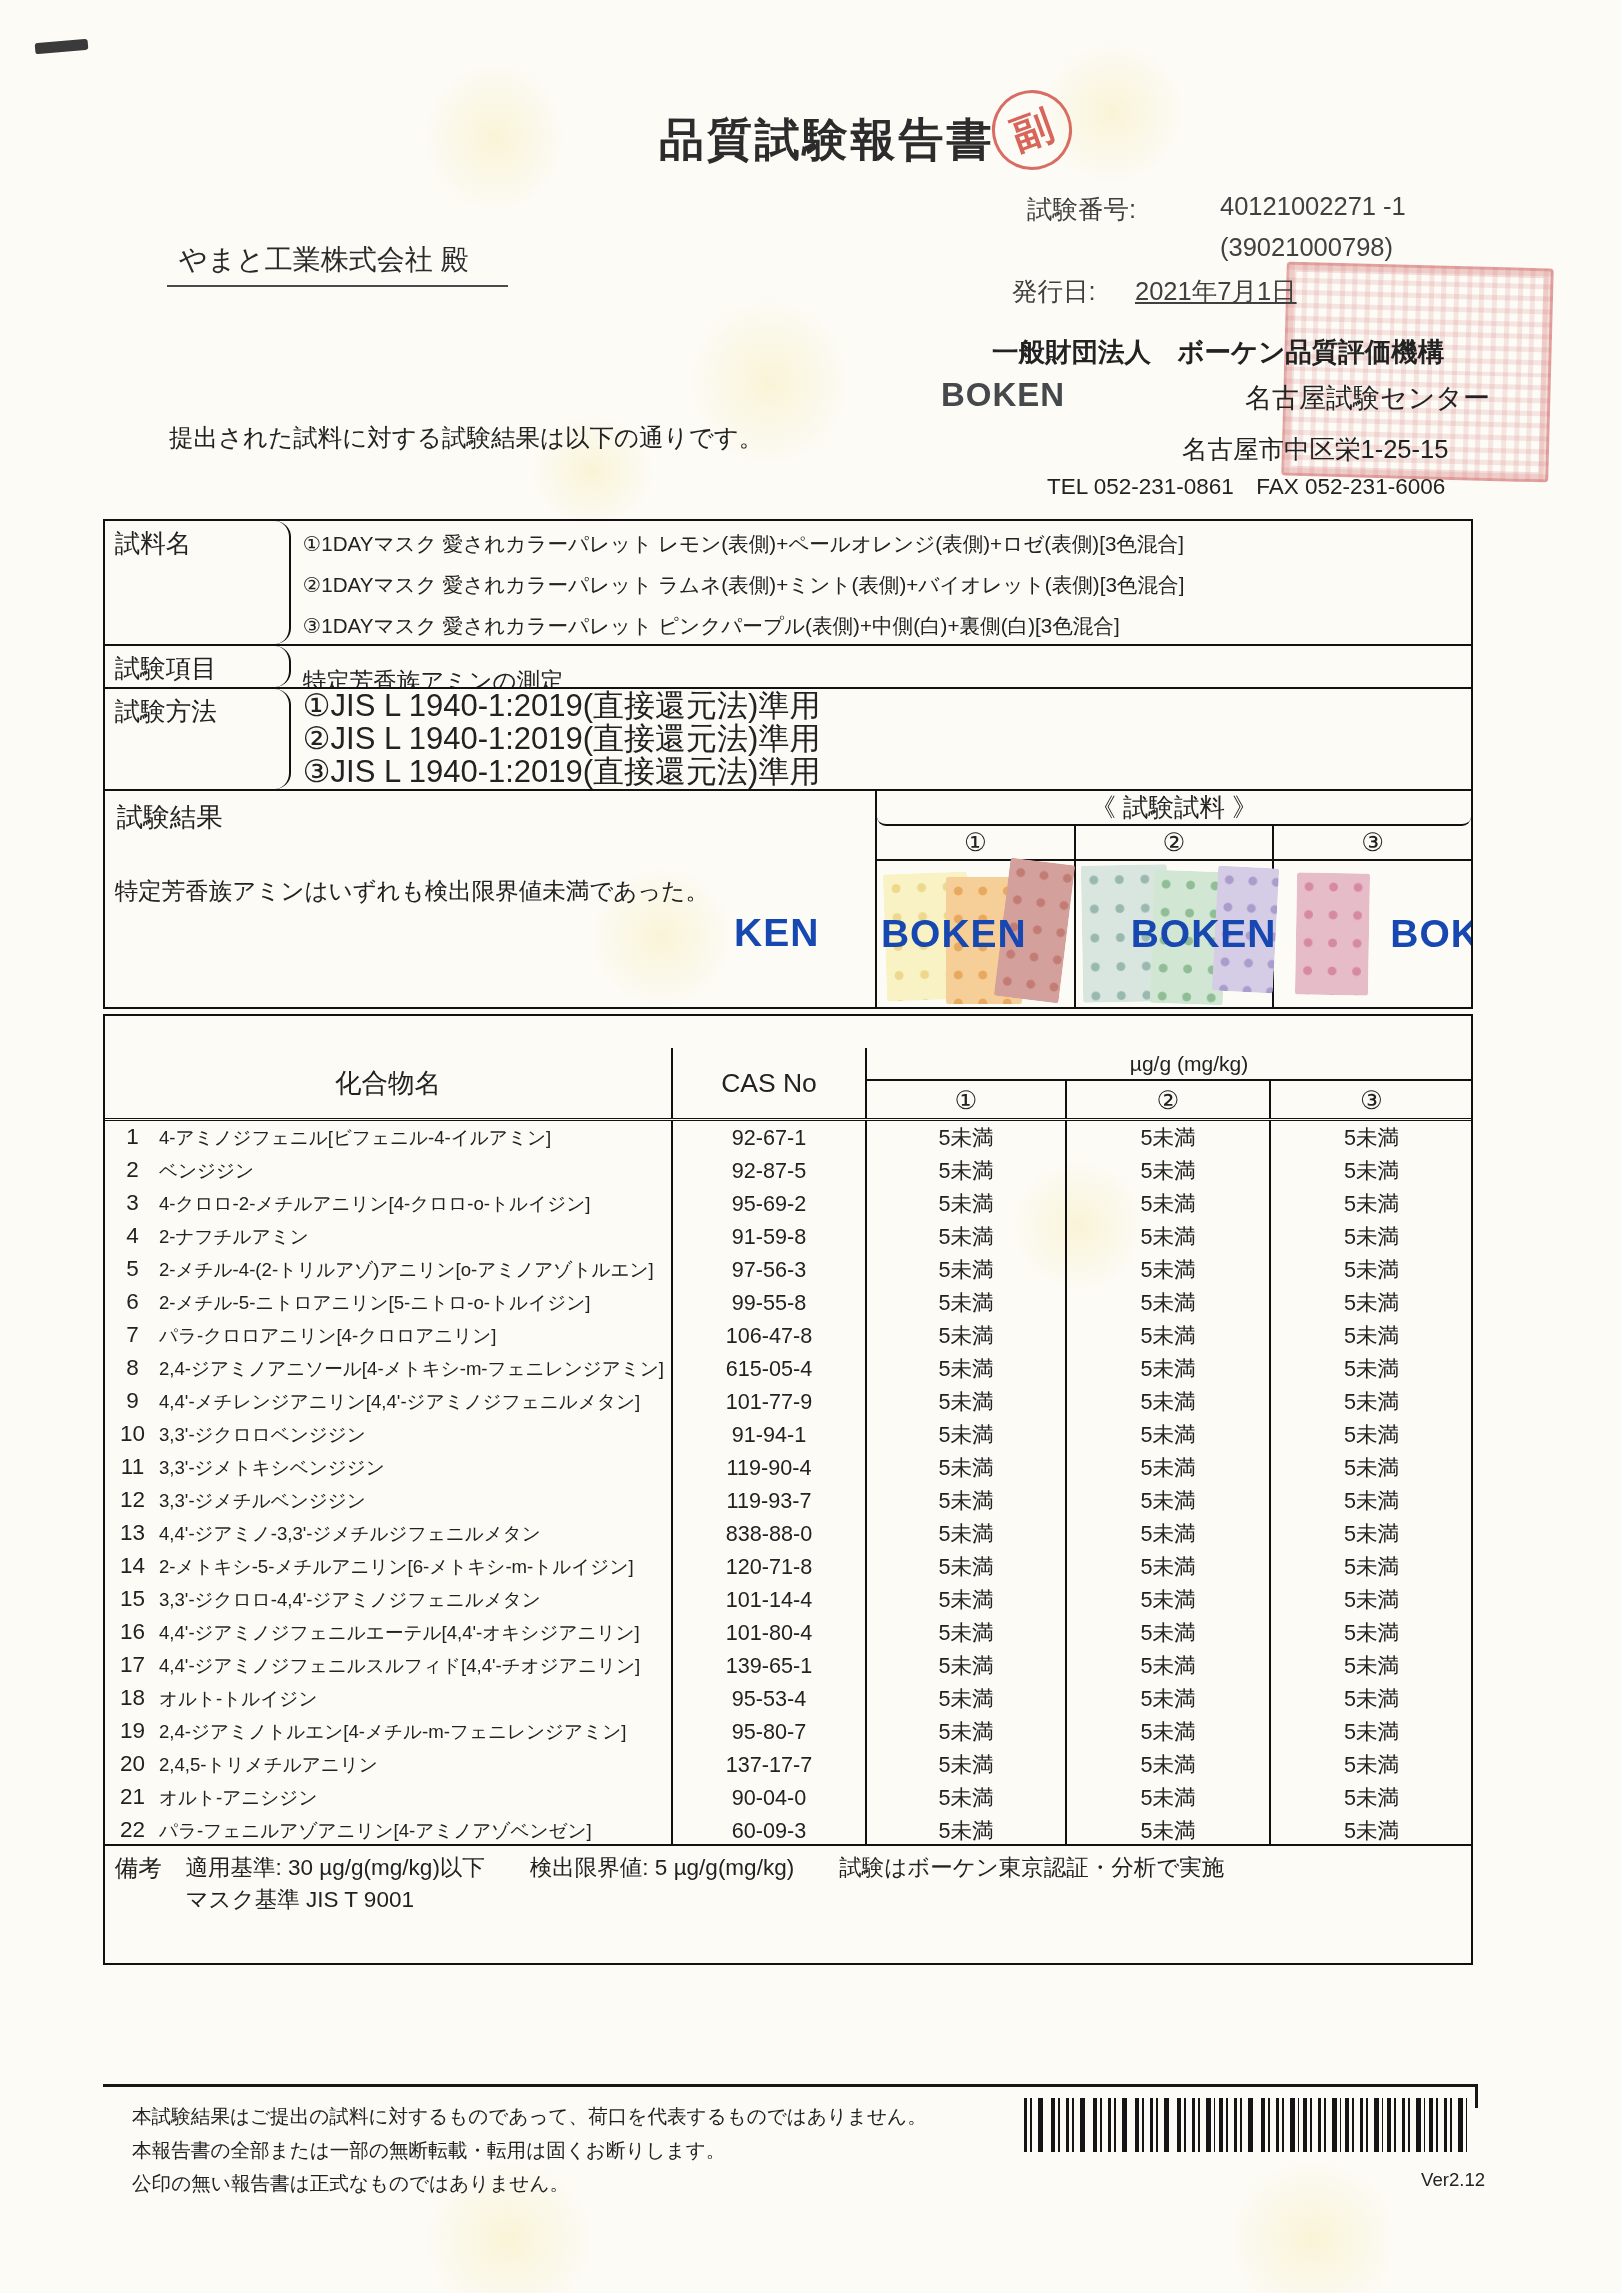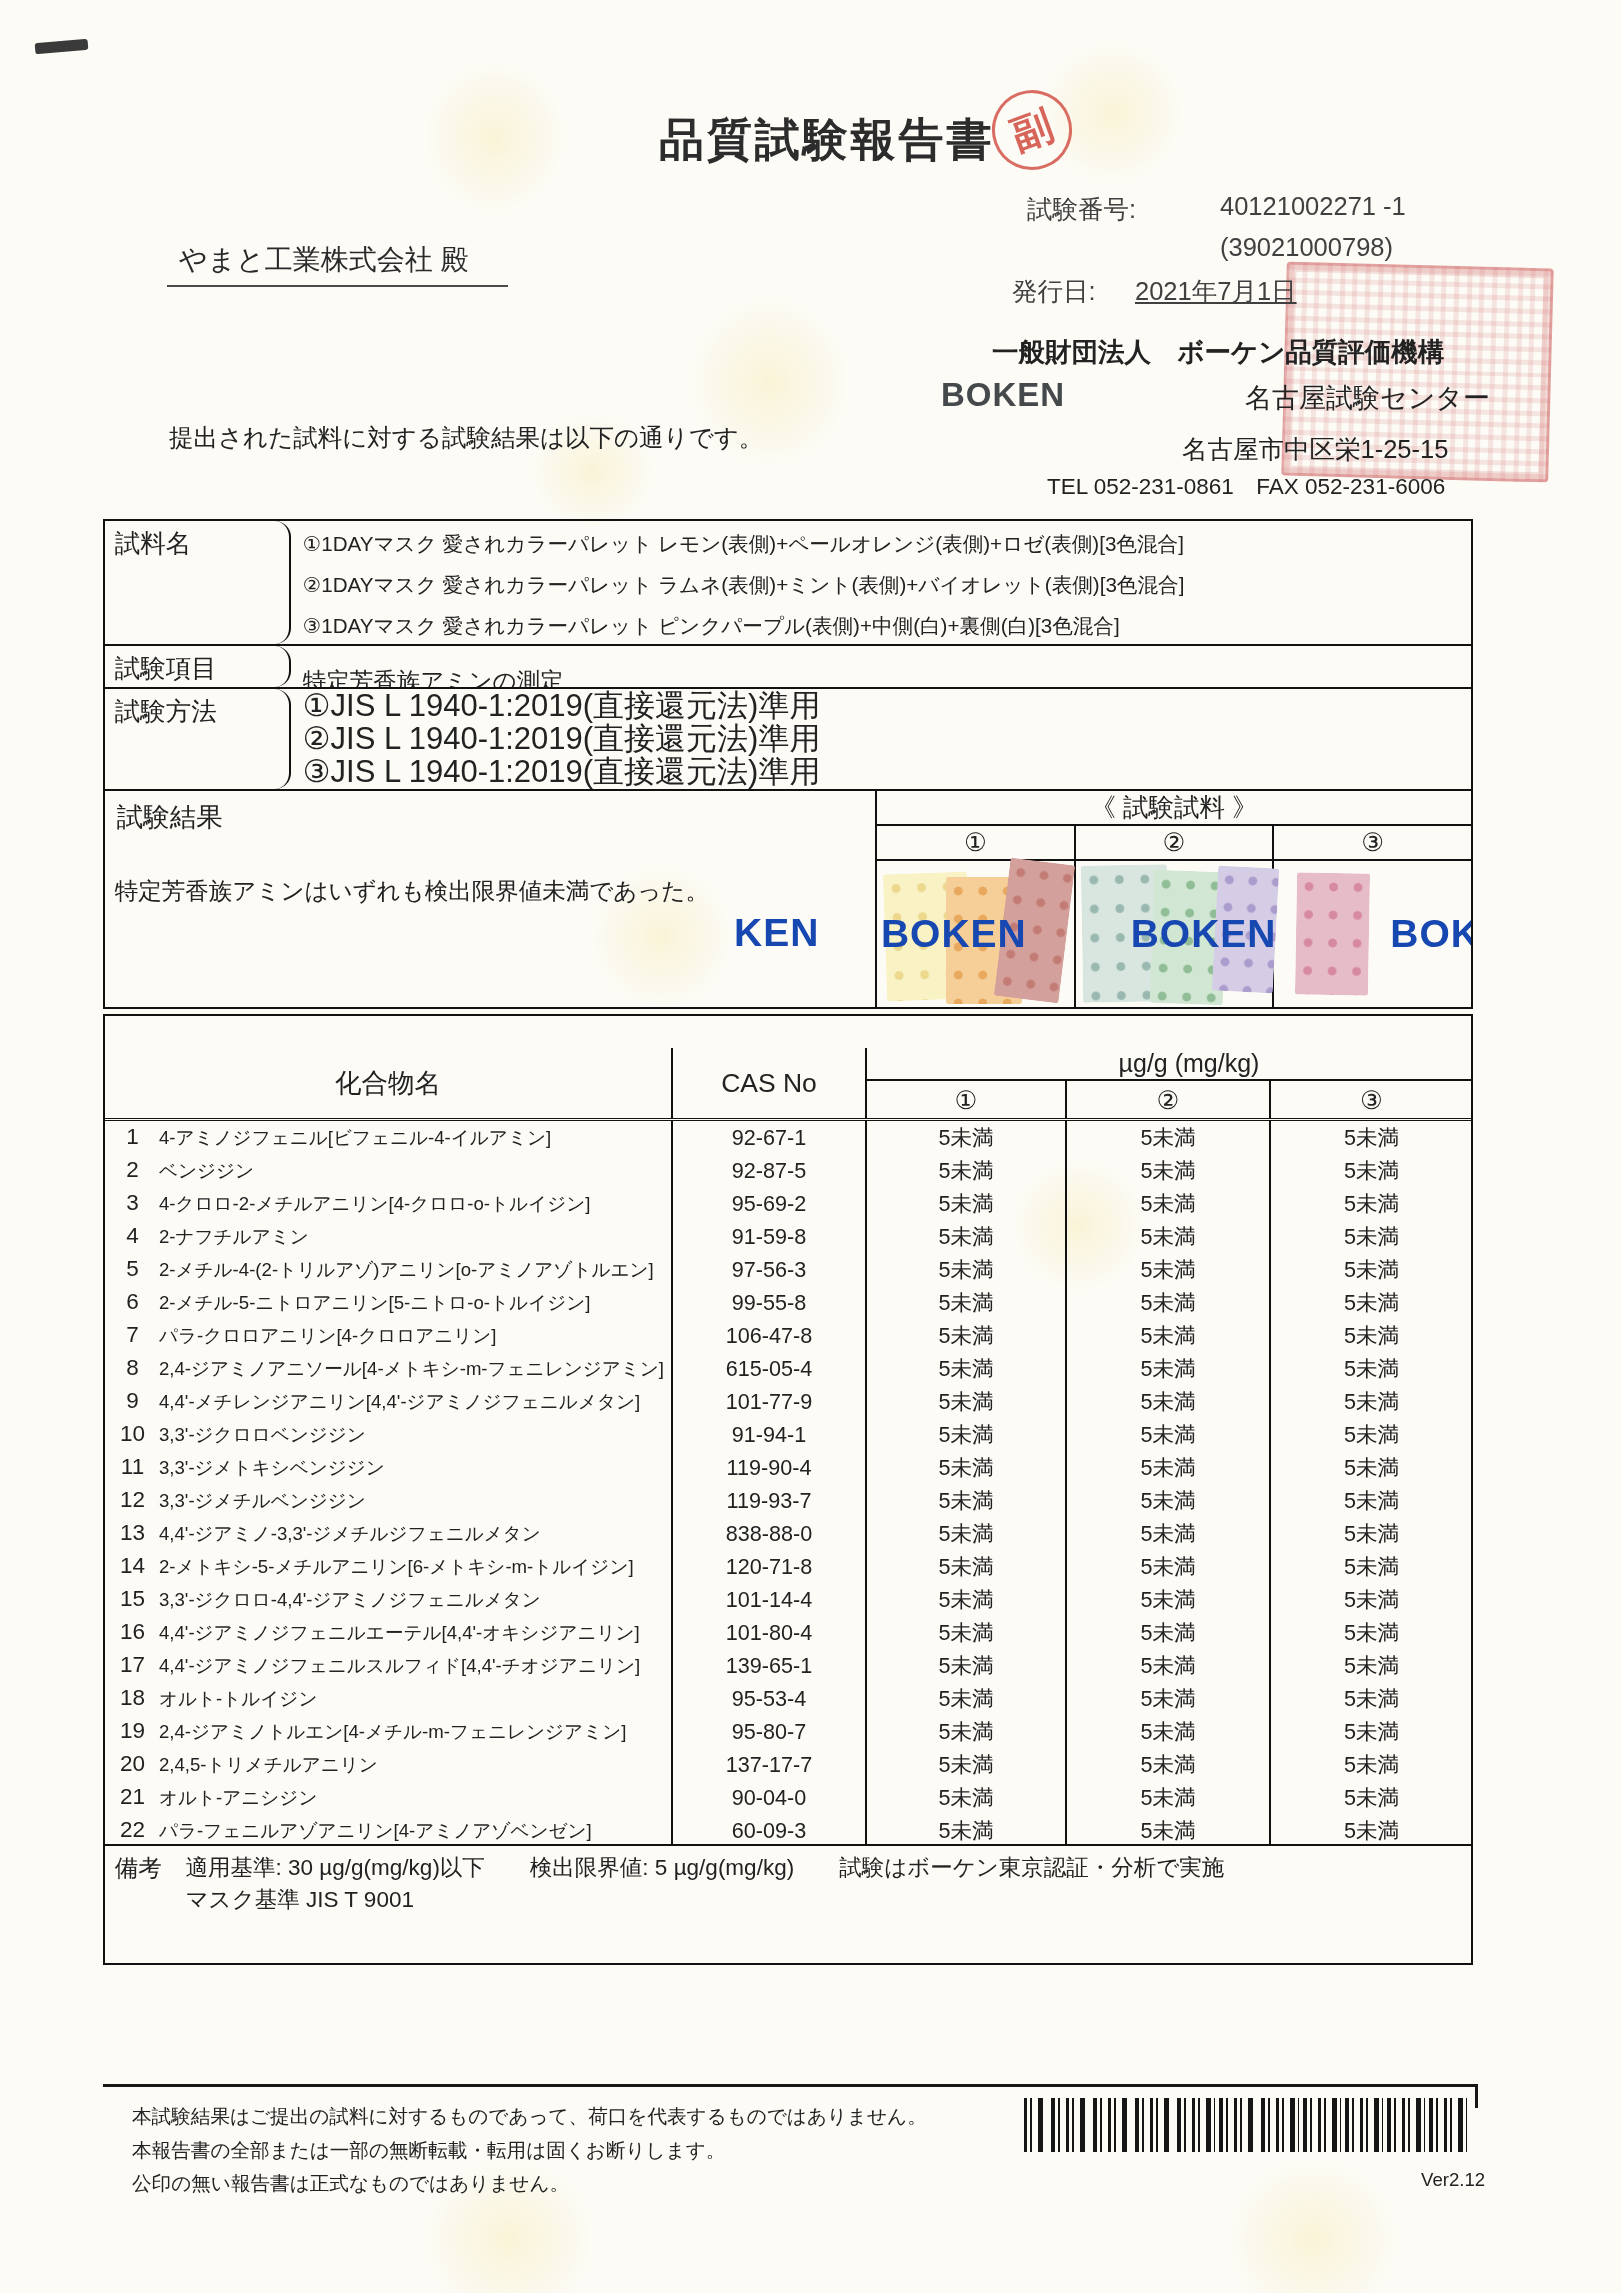--- a/index.html
+++ b/index.html
@@ -41,37 +41,37 @@
   .icontent{flex:1;box-sizing:border-box;padding:2px 5.9px 0 11.8px;overflow:hidden;}
   .sample-line{font-size:20.6px;line-height:41px;white-space:nowrap;}
   .item-line{font-size:23.5px;line-height:39px;white-space:nowrap;margin-top:14px;}
   .method-line{font-size:31px;line-height:33px;white-space:nowrap;}
   .result-row{height:218px;display:flex;}
   .result-left{width:772px;box-sizing:border-box;border-right:2px solid #111;position:relative;flex:none;overflow:hidden;}
   .result-label{position:absolute;left:11.8px;top:7.8px;font-size:26.5px;}
   .result-text{position:absolute;left:9.8px;top:84px;font-size:23.5px;white-space:nowrap;}
   .wm-frag{position:absolute;left:629px;top:120px;font-size:39px;font-weight:bold;color:#1747b0;letter-spacing:1px;}
   .spec{flex:1;display:flex;flex-direction:column;}
-  .spec-header{height:35px;box-sizing:border-box;border-bottom:2px solid #111;text-align:center;font-size:25.5px;line-height:33px;flex:none;}
+  .spec-header{height:35px;box-sizing:border-box;border-bottom:2px solid #111;text-align:center;font-size:25.5px;line-height:33px;flex:none;border-radius:9px;}
   .spec-cols{height:35px;box-sizing:border-box;border-bottom:2px solid #111;display:flex;flex:none;}
   .spec-col{flex:1;text-align:center;font-size:25.5px;line-height:33px;box-sizing:border-box;border-right:2px solid #111;}
   .spec-col:last-child{border-right:none;}
   .spec-photos{flex:1;display:flex;}
   .photo-cell{flex:1;position:relative;box-sizing:border-box;border-right:2px solid #111;}
   .photo-cell:last-child{border-right:none;}
   .mask{position:absolute;border-radius:2.9px;}
   .wm{position:absolute;font-size:39px;font-weight:bold;color:#1747b0;letter-spacing:1px;z-index:2;white-space:nowrap;}
   
   .ctable{left:103px;top:1014px;width:1370px;height:951px;border:2px solid #111;box-sizing:border-box;display:flex;flex-direction:column;z-index:1;}
   .ctable-grid{height:798px;overflow:hidden;border-bottom:2px solid #111;box-sizing:border-box;flex:none;margin-top:32px;}
   table{border-collapse:collapse;table-layout:fixed;width:1366px;}
   th,td{margin:0;}
   .bR{border-right:2px solid #111;}
   .hname,.hcas{font-size:26.5px;font-weight:normal;border-bottom:3.9px double #111;}
-  .hunit{font-size:25px;font-weight:normal;height:29px;border-bottom:2px solid #111;padding-left:40px;}
+  .hunit{font-size:21px;font-weight:normal;height:29px;border-bottom:2px solid #111;padding-left:40px;}
   .hsub{font-size:25.5px;font-weight:normal;height:35px;border-bottom:3.9px double #111;}
   .cname{font-size:18.6px;text-align:left;height:30px;line-height:30px;white-space:nowrap;overflow:hidden;}
   .rno{display:inline-block;width:53px;text-align:center;font-size:22.5px;}
   .ccas{font-size:21.6px;text-align:center;height:30px;line-height:30px;}
   .cval{font-size:21.6px;text-align:center;height:30px;line-height:30px;}
   .remarks{flex:1;display:flex;padding:5.9px 7.8px 0 9.8px;box-sizing:border-box;}
   .remarks-label{width:63px;font-size:23.5px;flex:none;}
   .remarks-body{flex:1;padding-left:7.8px;}
   .remarks-line{font-size:22.5px;line-height:32px;white-space:nowrap;}
   

